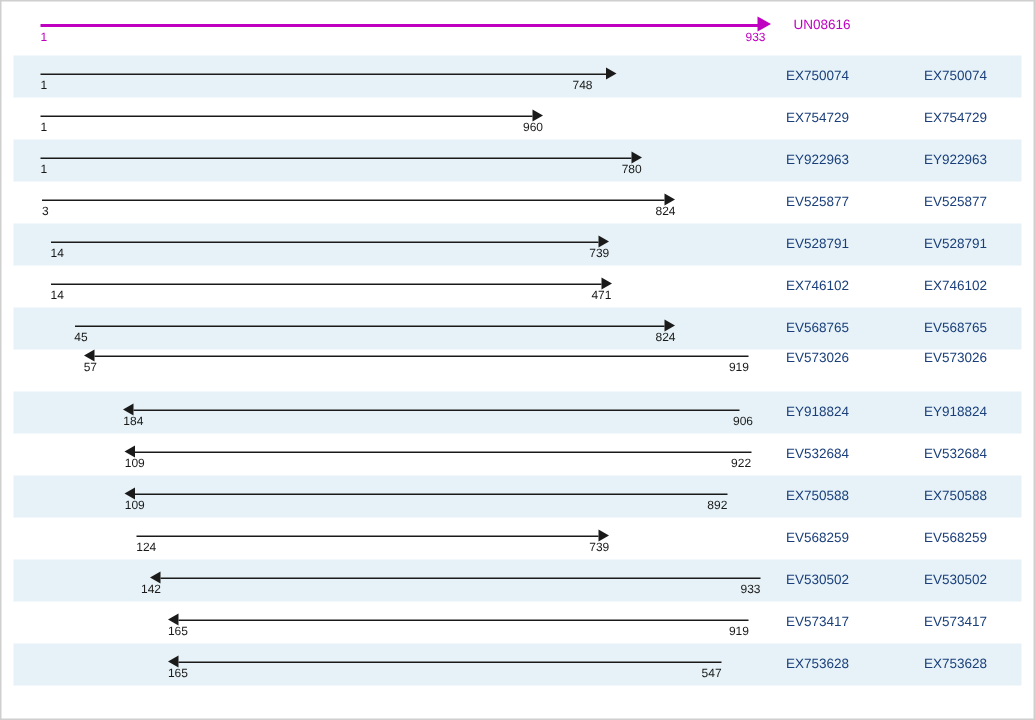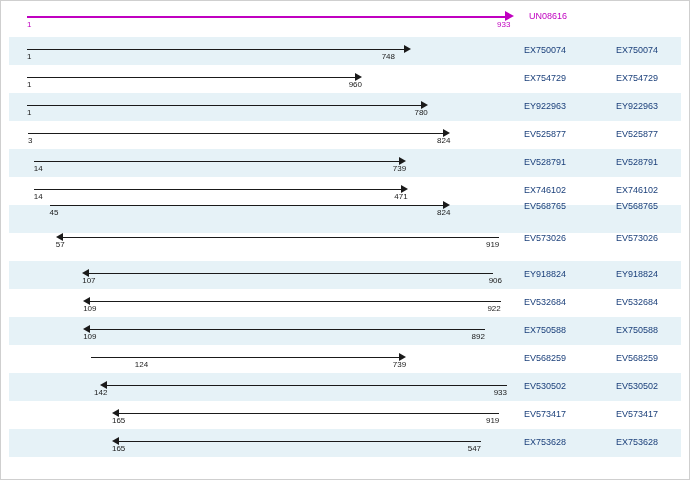--- a/index.html
+++ b/index.html
@@ -208,21 +208,21 @@
           <div class="track">
             <div class="arrow-line" style="left: 24.72px; width: 366.92px;"></div>
             <div class="arrow-head right" style="left: 391.64px;"></div>
             <div class="coord" style="left: 24.72px;">14</div>
             <div class="coord end" style="left: 370.64px; width: 28px;">471</div>
           </div>
           <div class="acc-left">EX746102</div>
           <a class="acc-right">EX746102</a>
         </div>
         <div class="row-band" style="top: 204px;"></div>
-        <div class="align-row" style="top: 192px;">
+        <div class="align-row" style="top: 204px;">
           <div class="track">
             <div class="arrow-line" style="left: 40.56px; width: 393.8px;"></div>
             <div class="arrow-head right" style="left: 434.36px;"></div>
             <div class="coord" style="left: 40.56px;">45</div>
             <div class="coord end" style="left: 413.36px; width: 28px;">824</div>
           </div>
           <div class="acc-left">EV568765</div>
           <a class="acc-right">EV568765</a>
         </div>
         <div class="align-row" style="top: 224px; text-decoration: underline;">
@@ -233,21 +233,21 @@
             <div class="coord end" style="left: 462.32px; width: 28px;">919</div>
           </div>
           <div class="acc-left">EV573026</div>
           <a class="acc-right">EV573026</a>
         </div>
         <div class="row-band" style="top: 260px;"></div>
         <div class="align-row" style="top: 260px;">
           <div class="track">
             <div class="arrow-line" style="left: 80.2px; width: 403.4px;"></div>
             <div class="arrow-head left" style="left: 73.2px;"></div>
-            <div class="coord" style="left: 73.2px;">107</div>
+            <div class="coord" style="left: 73.2px;">184</div>
             <div class="coord end" style="left: 465px; width: 28px;">906</div>
           </div>
           <div class="acc-left">EY918824</div>
           <a class="acc-right">EY918824</a>
         </div>
         <div class="align-row" style="top: 288px;">
           <div class="track">
             <div class="arrow-line" style="left: 81.16px; width: 410.6px;"></div>
             <div class="arrow-head left" style="left: 74.16px;"></div>
             <div class="coord" style="left: 74.16px;">109</div>
@@ -264,21 +264,21 @@
             <div class="coord" style="left: 74.16px;">109</div>
             <div class="coord end" style="left: 447.92px; width: 28px;">892</div>
           </div>
           <div class="acc-left">EX750588</div>
           <a class="acc-right">EX750588</a>
         </div>
         <div class="align-row" style="top: 344px;">
           <div class="track">
             <div class="arrow-line" style="left: 81.84px; width: 308.36px;"></div>
             <div class="arrow-head right" style="left: 390.2px;"></div>
-            <div class="coord" style="left: 81.84px; margin-left: 44px;">124</div>
+            <div class="coord" style="left: 81.84px;">124</div>
             <div class="coord end" style="left: 369.2px; width: 28px;">739</div>
           </div>
           <div class="acc-left">EV568259</div>
           <a class="acc-right">EV568259</a>
         </div>
         <div class="row-band" style="top: 372px;"></div>
         <div class="align-row" style="top: 372px;">
           <div class="track">
             <div class="arrow-line" style="left: 97.96px; width: 400.04px;"></div>
             <div class="arrow-head left" style="left: 90.96px;"></div>

